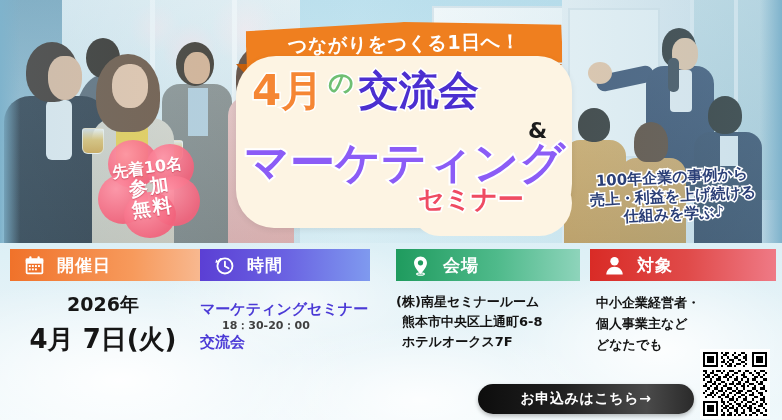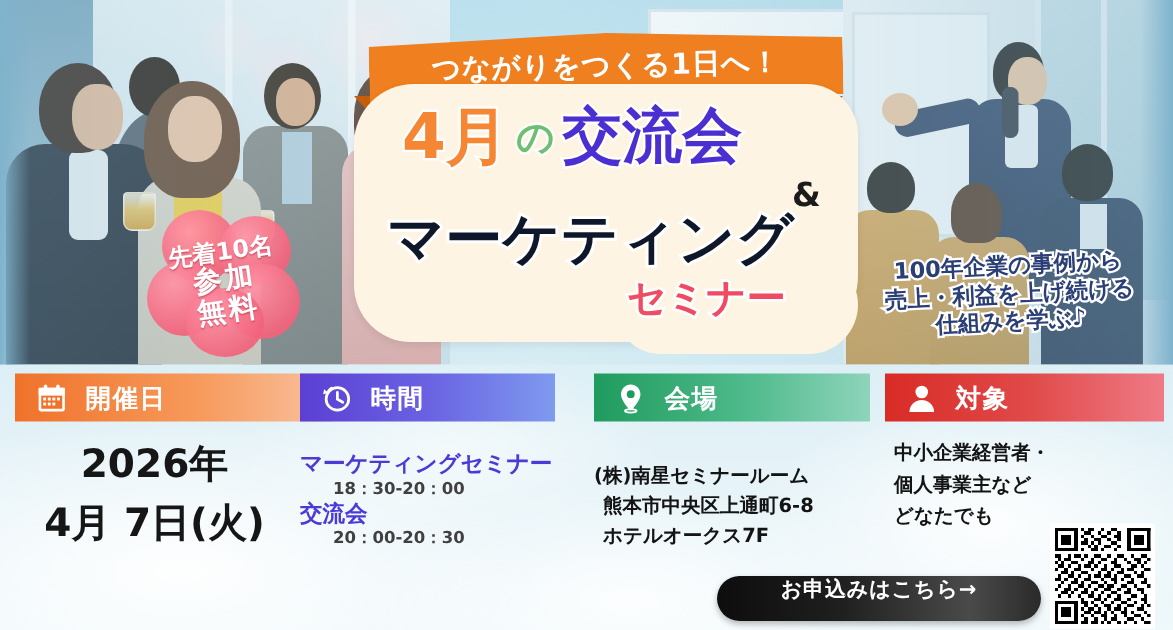--- a/index.html
+++ b/index.html
@@ -162,39 +162,39 @@
     background:#fdf4e3;
     border-radius:40px 34px 44px 38px;
     box-shadow:0 2px 6px rgba(0,0,0,.08);
   }
   .blob-b1 { position:absolute; left:252px; top:132px; width:300px; height:96px; background:#fdf4e3; border-radius:46px 40px 48px 42px; }
   .blob-b2 { position:absolute; left:412px; top:172px; width:160px; height:64px; background:#fdf4e3; border-radius:30px 34px 36px 30px; }
 
   
   .title-wrap { position:absolute; left:236px; top:56px; width:340px; height:178px; }
   .t-row1 {
-    position:absolute; left:32px; top:14px; width:320px;
-    display:flex; align-items:center; gap:5px;
+    position:absolute; left:16px; top:14px; width:320px;
+    display:flex; align-items:flex-start; gap:5px;
   }
   .t-month {
     font-size:42px; font-weight:bold; color:#f58634; line-height:1;
     -webkit-text-stroke:3px #ffffff; paint-order:stroke fill;
   }
   .t-no { font-size:25px; font-weight:bold; color:#6fbf73; line-height:1;
     -webkit-text-stroke:3px #ffffff; paint-order:stroke fill; }
   .t-kouryu {
     font-size:40px; font-weight:bold; color:#4b2fd0; line-height:1;
     -webkit-text-stroke:3px #ffffff; paint-order:stroke fill;
   }
   .t-amp {
     position:absolute; left:292px; top:62px; font-size:22px; font-weight:bold; color:#1b1b1b;
   }
   .t-marketing {
-    position:absolute; left:8px; top:84px; font-size:38px; font-weight:bold; color:#0f172a; line-height:1;
-    -webkit-text-stroke:4px #ffffff; paint-order:stroke fill; white-space:nowrap;margin-left:14px;
+    position:absolute; left:8px; top:84px; font-size:45px; font-weight:bold; color:#8b5cf6; line-height:1;
+    -webkit-text-stroke:4px #ffffff; paint-order:stroke fill; white-space:nowrap;
   }
   .t-seminar {
     position:absolute; left:182px; top:130px; font-size:26px; font-weight:bold; color:#ef4b62; line-height:1;
     -webkit-text-stroke:3.5px #ffffff; paint-order:stroke fill;
   }
 
   
   .flower { position:absolute; left:98px; top:140px; width:104px; height:98px; }
   .petal { position:absolute; border-radius:50%;
     background:radial-gradient(circle at 36% 30%, #ff93a6, #f2637c 72%); opacity:.93; }
@@ -234,40 +234,40 @@
   .bar-title { color:#ffffff; font-size:17px; font-weight:bold; letter-spacing:1px; }
   .bar-date   { left:10px;  width:212px; background:linear-gradient(90deg,#f0722a 0%,#f79a5c 58%,#f8c2a0 100%); }
   .bar-time   { left:200px; width:170px; background:linear-gradient(90deg,#5b3fd4 0%,#6a62e2 50%,#7f9aef 100%); }
   .bar-place  { left:396px; width:184px; background:linear-gradient(90deg,#1f9b5e 0%,#4fba8b 55%,#8ed4bb 100%); }
   .bar-target { left:590px; width:186px; background:linear-gradient(90deg,#d92b26 0%,#e04a49 52%,#ef7a86 100%); }
   .bar-icon { width:21px; height:21px; flex:0 0 auto; }
 
   
   .col { position:absolute; }
   .col-date { left:10px; top:292px; width:186px; text-align:center; }
-  .cd-year { font-size:26px; font-weight:bold; color:#161616; letter-spacing:0; }
+  .cd-year { font-size:19px; font-weight:bold; color:#161616; letter-spacing:0; }
   .cd-day  { font-size:26px; font-weight:bold; color:#161616; margin-top:4px; }
 
   .col-time { left:200px; top:288px; width:190px;margin-top:12px; }
   .ct-head { font-size:15px; font-weight:bold; color:#4b3ad6; line-height:1.25; white-space:nowrap; }
   .ct-val  { font-size:11px; font-weight:bold; color:#404040; line-height:1.3; padding-left:22px; white-space:nowrap; }
 
-  .col-place { left:396px; top:308px; width:196px; }
+  .col-place { left:396px; top:292px; width:196px; }
   .cp-line { font-size:13px; font-weight:bold; color:#141414; line-height:1.55; white-space:nowrap; }
   .cp-line.indent { padding-left:6px; }
 
   .col-target { left:596px; top:292px; width:184px; }
   .cg-line { font-size:13px; font-weight:bold; color:#141414; line-height:1.62; white-space:nowrap; }
 
   
   .cta {
     position:absolute; left:478px; top:384px; width:216px; height:30px;
     border-radius:16px;
     background:linear-gradient(90deg,#0d0d0d 0%,#1f1f1f 38%,#4a4a4a 78%,#2a2a2a 100%);
-    display:flex; justify-content:center;
+    display:flex; align-items:center; justify-content:center;
     box-shadow:0 2px 4px rgba(0,0,0,.28);
     cursor:pointer;
   }
   .cta-text { color:#ffffff; font-size:14px; font-weight:bold; letter-spacing:.6px; }
 
   
   .qr {
     position:absolute; left:700px; top:349px; width:70px; height:70px;
     background:#ffffff; padding:3px;
   }
@@ -438,21 +438,20 @@
 
   <div class="col col-date">
     <div class="cd-year">2026年</div>
     <div class="cd-day">4月 7日(火)</div>
   </div>
 
   <div class="col col-time">
     <div class="ct-head">マーケティングセミナー</div>
     <div class="ct-val">18：30-20：00</div>
     <div class="ct-head">交流会</div>
-    <div class="ct-val">20：00-20：30</div>
   </div>
 
   <div class="col col-place">
     <div class="cp-line">(株)南星セミナールーム</div>
     <div class="cp-line indent">熊本市中央区上通町6-8</div>
     <div class="cp-line indent">ホテルオークス7F</div>
   </div>
 
   <div class="col col-target">
     <div class="cg-line">中小企業経営者・</div>

